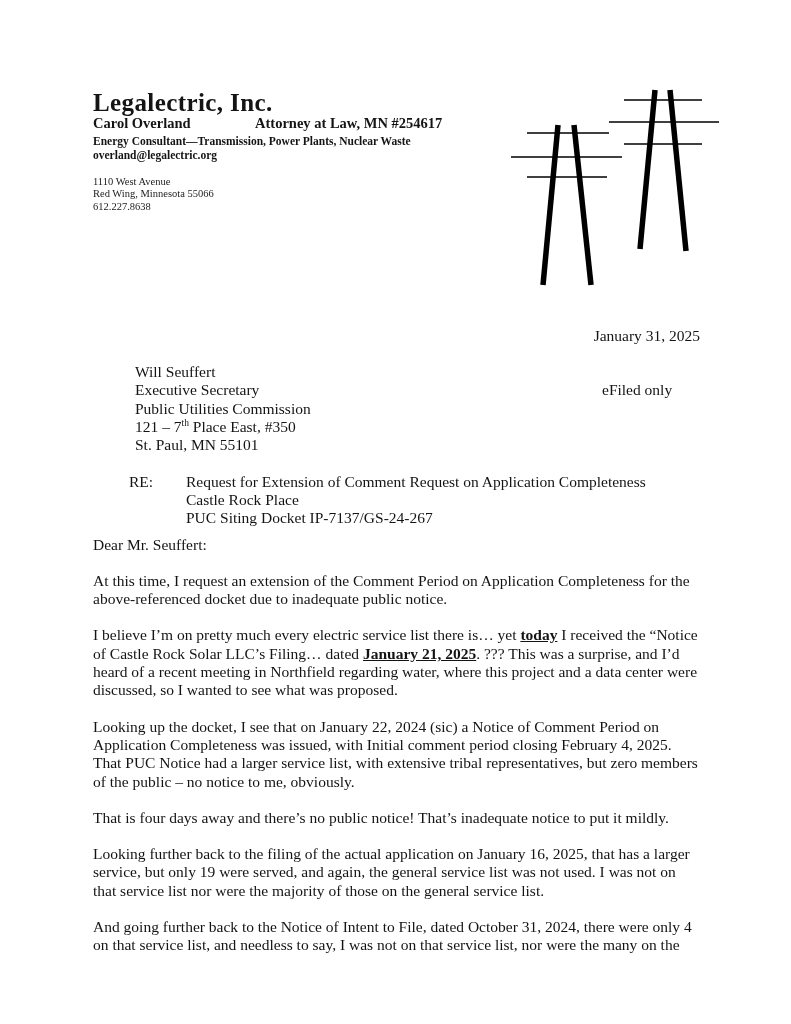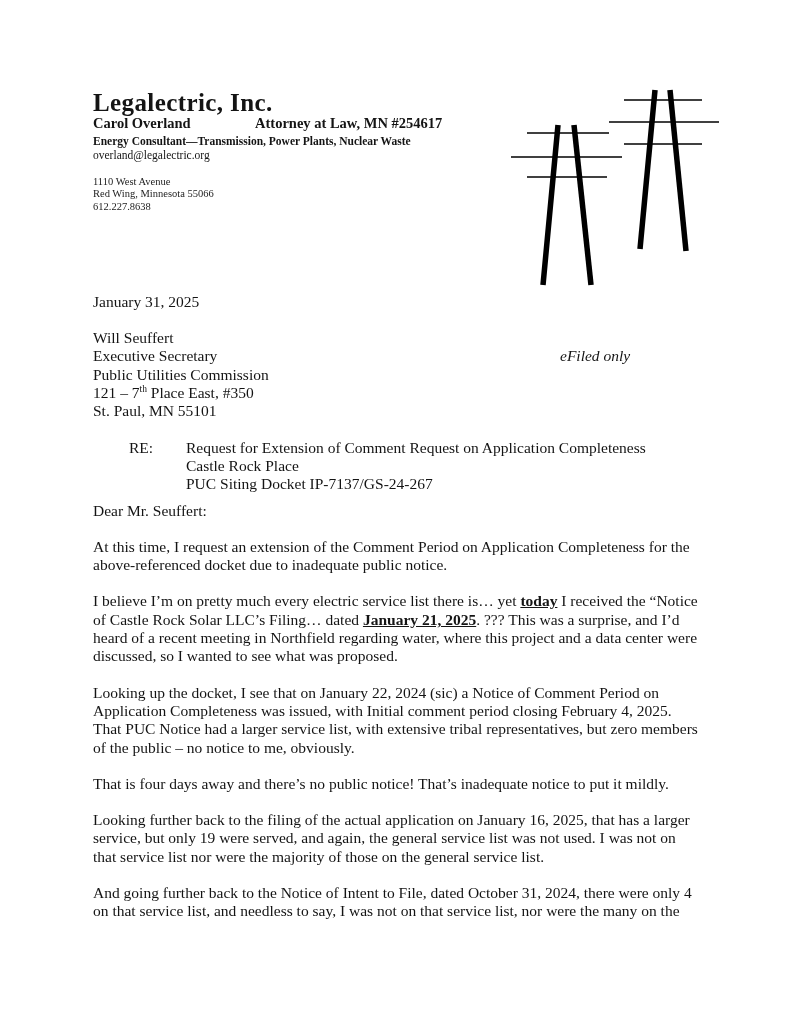--- a/index.html
+++ b/index.html
@@ -30,21 +30,21 @@
   .lh-title { position: absolute; left: 162px; top: 0; }
   .lh-tagline {
     margin-top: 3px;
     font-size: 11.5px;
     font-weight: bold;
     line-height: 13px;
   }
   .lh-email {
     margin-top: 1px;
     font-size: 11.5px;
-    font-weight: normal;
+    font-weight: bold;
     line-height: 13px;
   }
   .lh-addr {
     margin-top: 14px;
     font-size: 10.5px;
     line-height: 12.3px;
     color: #222;
   }
   
   .towers {
@@ -55,23 +55,23 @@
     height: 206px;
   }
   .towers line { stroke: #000; }
   .towers .leg { stroke-width: 5.5; }
   .towers .wire { stroke-width: 1.35; }
   
   .letter {
     font-size: 15.5px;
     line-height: 18.3px;
   }
-  .date { margin-top: 80px; }
-  .recipient { margin-top: 18px; position: relative; }
-  .efiled { position: absolute; left: 467px; top: 18.3px; font-style: italic; }
+  .date { margin-top: 114px; text-align: right; }
+  .recipient { margin-top: 18px; position: relative; margin-left: 42px; }
+  .efiled { position: absolute; left: 467px; top: 18.3px; }
   .re-block { margin-top: 18px; display: flex; }
   .re-label { margin-left: 36px; width: 57px; flex: none; }
   .salutation { margin-top: 8px; }
   p.para { margin: 18px 0 0 0; }
   .bu { font-weight: bold; text-decoration: underline; }
   sup.ord { font-size: 9.5px; vertical-align: super; line-height: 0; }
 </style>
 </head>
 <body>
 

